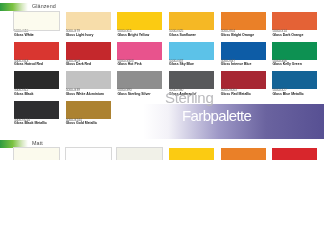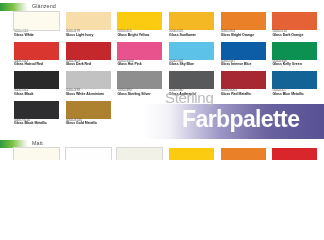--- a/index.html
+++ b/index.html
@@ -102,23 +102,23 @@
     color: #b9b9bc;
     font-weight: normal;
     letter-spacing: -0.3px;
     line-height: 1;
     white-space: nowrap;
   }
   #farbpalette {
     position: absolute;
     left: 39px;
     top: 4px;
-    font-size: 23px;
+    font-size: 15px;
     color: #ffffff;
-    font-weight: bold;
+    font-weight: normal;
     letter-spacing: -0.6px;
     line-height: 1;
     white-space: nowrap;
   }
 
   
   #matt-grid .swatch { height: 14px; }
 </style>
 </head>
 <body>

